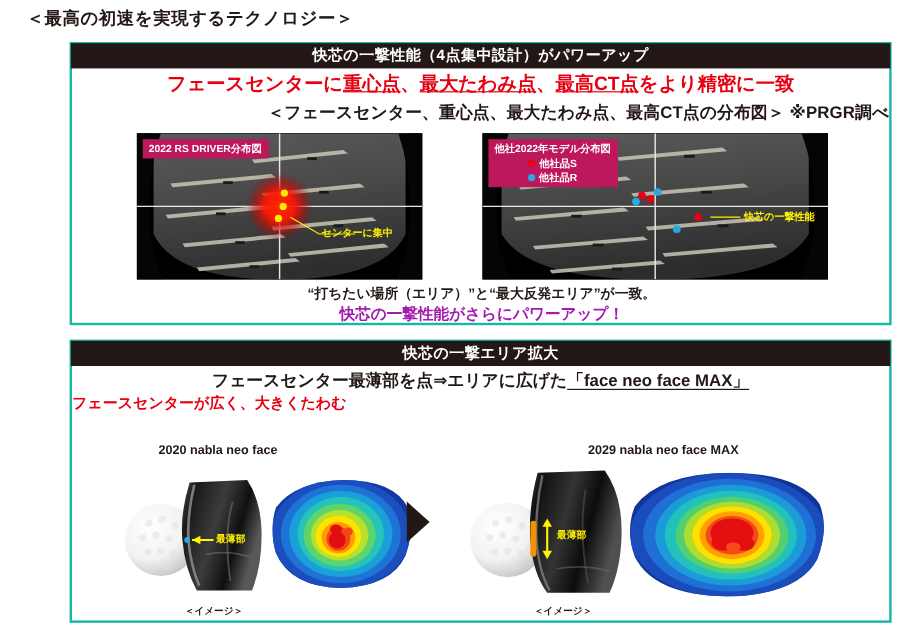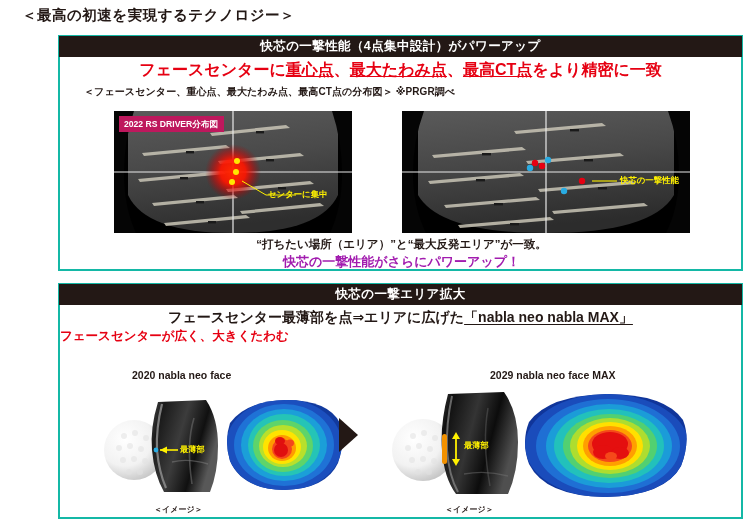--- a/index.html
+++ b/index.html
@@ -30,22 +30,22 @@
     font-size:12.5px;letter-spacing:.4px;line-height:21px;height:21px;
     margin:-1px -1px 0 -1px;
   }
 
   .headline-red{
     text-align:center;color:#e60012;font-weight:bold;font-size:16px;
     letter-spacing:0px;margin-top:3px;white-space:nowrap;
   }
   .headline-red .u{ text-decoration:underline; text-underline-offset:1px;}
   .caption-small{
-    margin-top:4px;margin-left:24px;font-size:10px;font-weight:bold;
-    letter-spacing:.1px;color:#231815;white-space:nowrap;
+    margin-top:4px;margin-left:72px;font-size:14px;font-weight:bold;
+    letter-spacing:.1px;color:#231815;white-space:nowrap;text-align:right;
   }
 
   .footer-black{
     text-align:center;font-size:11.5px;font-weight:bold;color:#231815;white-space:nowrap;
   }
   .footer-red{
     text-align:center;font-size:13px;font-weight:bold;color:#a21caf;white-space:nowrap;
     margin-top:1px;
   }
 
@@ -184,32 +184,43 @@
         <line x1="144" y1="0" x2="144" y2="122" stroke="#e9e9e9" stroke-width="1.2"></line>
         <circle cx="133" cy="52" r="3.2" fill="#e60012"></circle>
         <circle cx="146" cy="49" r="3.2" fill="#29abe2"></circle>
         <circle cx="140" cy="55" r="3.2" fill="#e60012"></circle>
         <circle cx="128" cy="57" r="3.2" fill="#29abe2"></circle>
         <circle cx="180" cy="70" r="3.2" fill="#e60012"></circle>
         <circle cx="162" cy="80" r="3.2" fill="#29abe2"></circle>
         <line x1="190" y1="70" x2="215" y2="70" stroke="#fff100" stroke-width="1.1"></line>
       </svg>
       <div class="annot" style="left:218px;top:64px;">快芯の一撃性能</div>
+      <div class="imglabel" style="left:5px;top:5px;text-align:center;">
+        <div>他社2022年モデル分布図</div>
+        <div class="legend-row">
+          <span class="legend-dot" style="background:#e60012;"></span>
+          <span>他社品S</span>
+        </div>
+        <div class="legend-row">
+          <span class="legend-dot" style="background:#29abe2;"></span>
+          <span>他社品R</span>
+        </div>
+      </div>
     </div>
 
     <div class="footer-black abs" style="left:0;top:200px;width:683px;">“打ちたい場所（エリア）”と“最大反発エリア”が一致。</div>
     <div class="footer-red abs" style="left:0;top:215px;width:683px;">快芯の一撃性能がさらにパワーアップ！</div>
   </div>
 
   <div class="panel" id="panel-2">
 
     <div class="banner">快芯の一撃エリア拡大</div>
 
     <div class="headline-black">
-      <span>フェースセンター最薄部を点⇒エリアに広げた</span><span class="u">「nabla neo nabla MAX」</span>
+      <span>フェースセンター最薄部を点⇒エリアに広げた</span><span class="u">「face neo face MAX」</span>
     </div>
     <div class="headline-red2">フェースセンターが広く、大きくたわむ</div>
 
     <div class="nabla-title" style="left:72px;top:84px;">2020 nabla neo face</div>
     <div class="nabla-title" style="left:430px;top:84px;">2029 nabla neo face MAX</div>
 
     <div class="abs" style="left:42px;top:103px;width:125px;height:110px;">
       <svg width="125" height="110" viewBox="0 0 125 110">
         <defs>
           <radialGradient id="ball1" cx="35%" cy="32%" r="72%">

